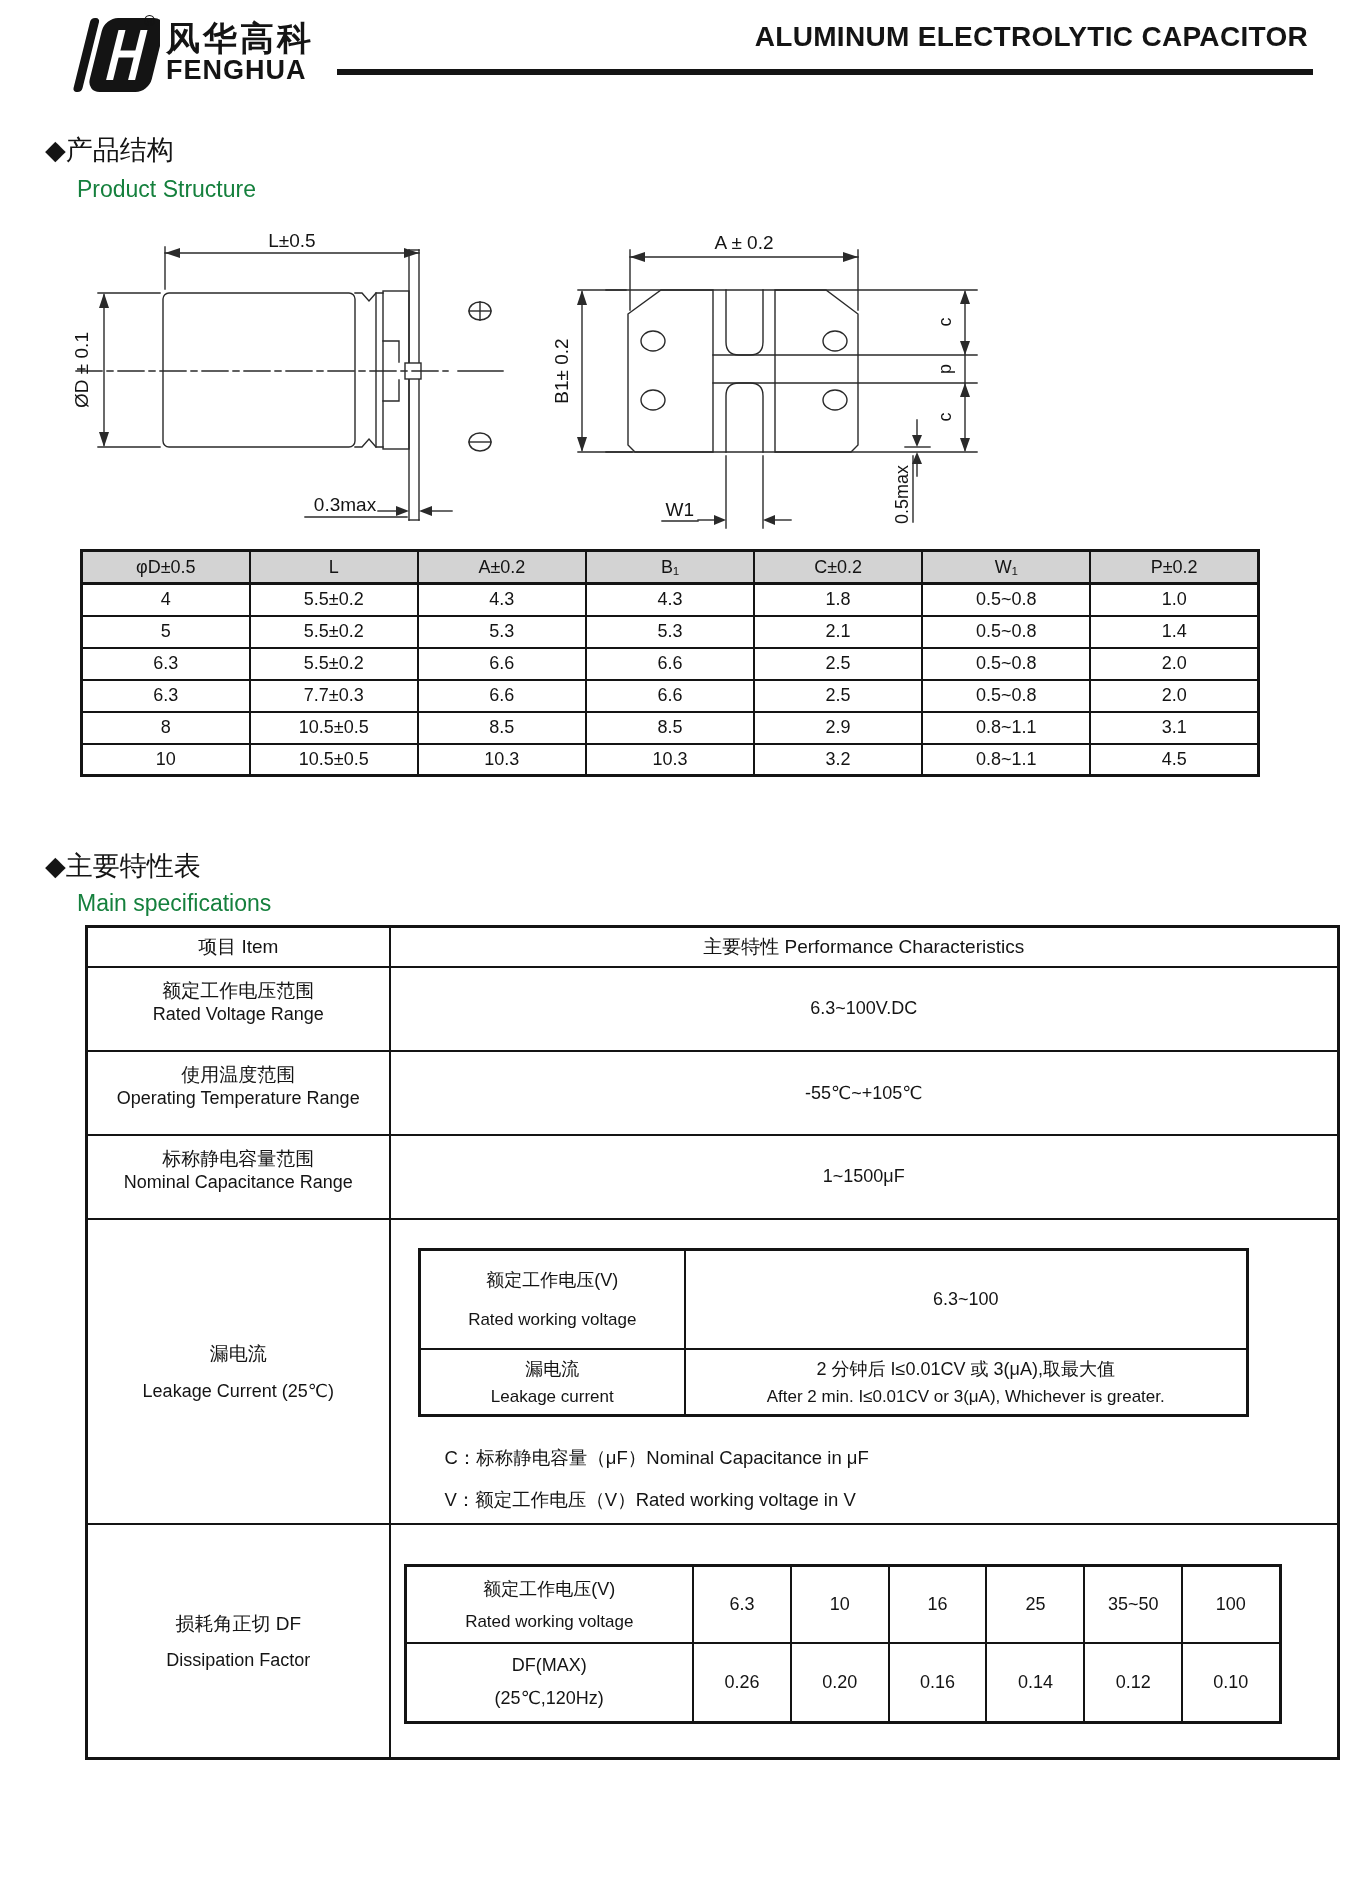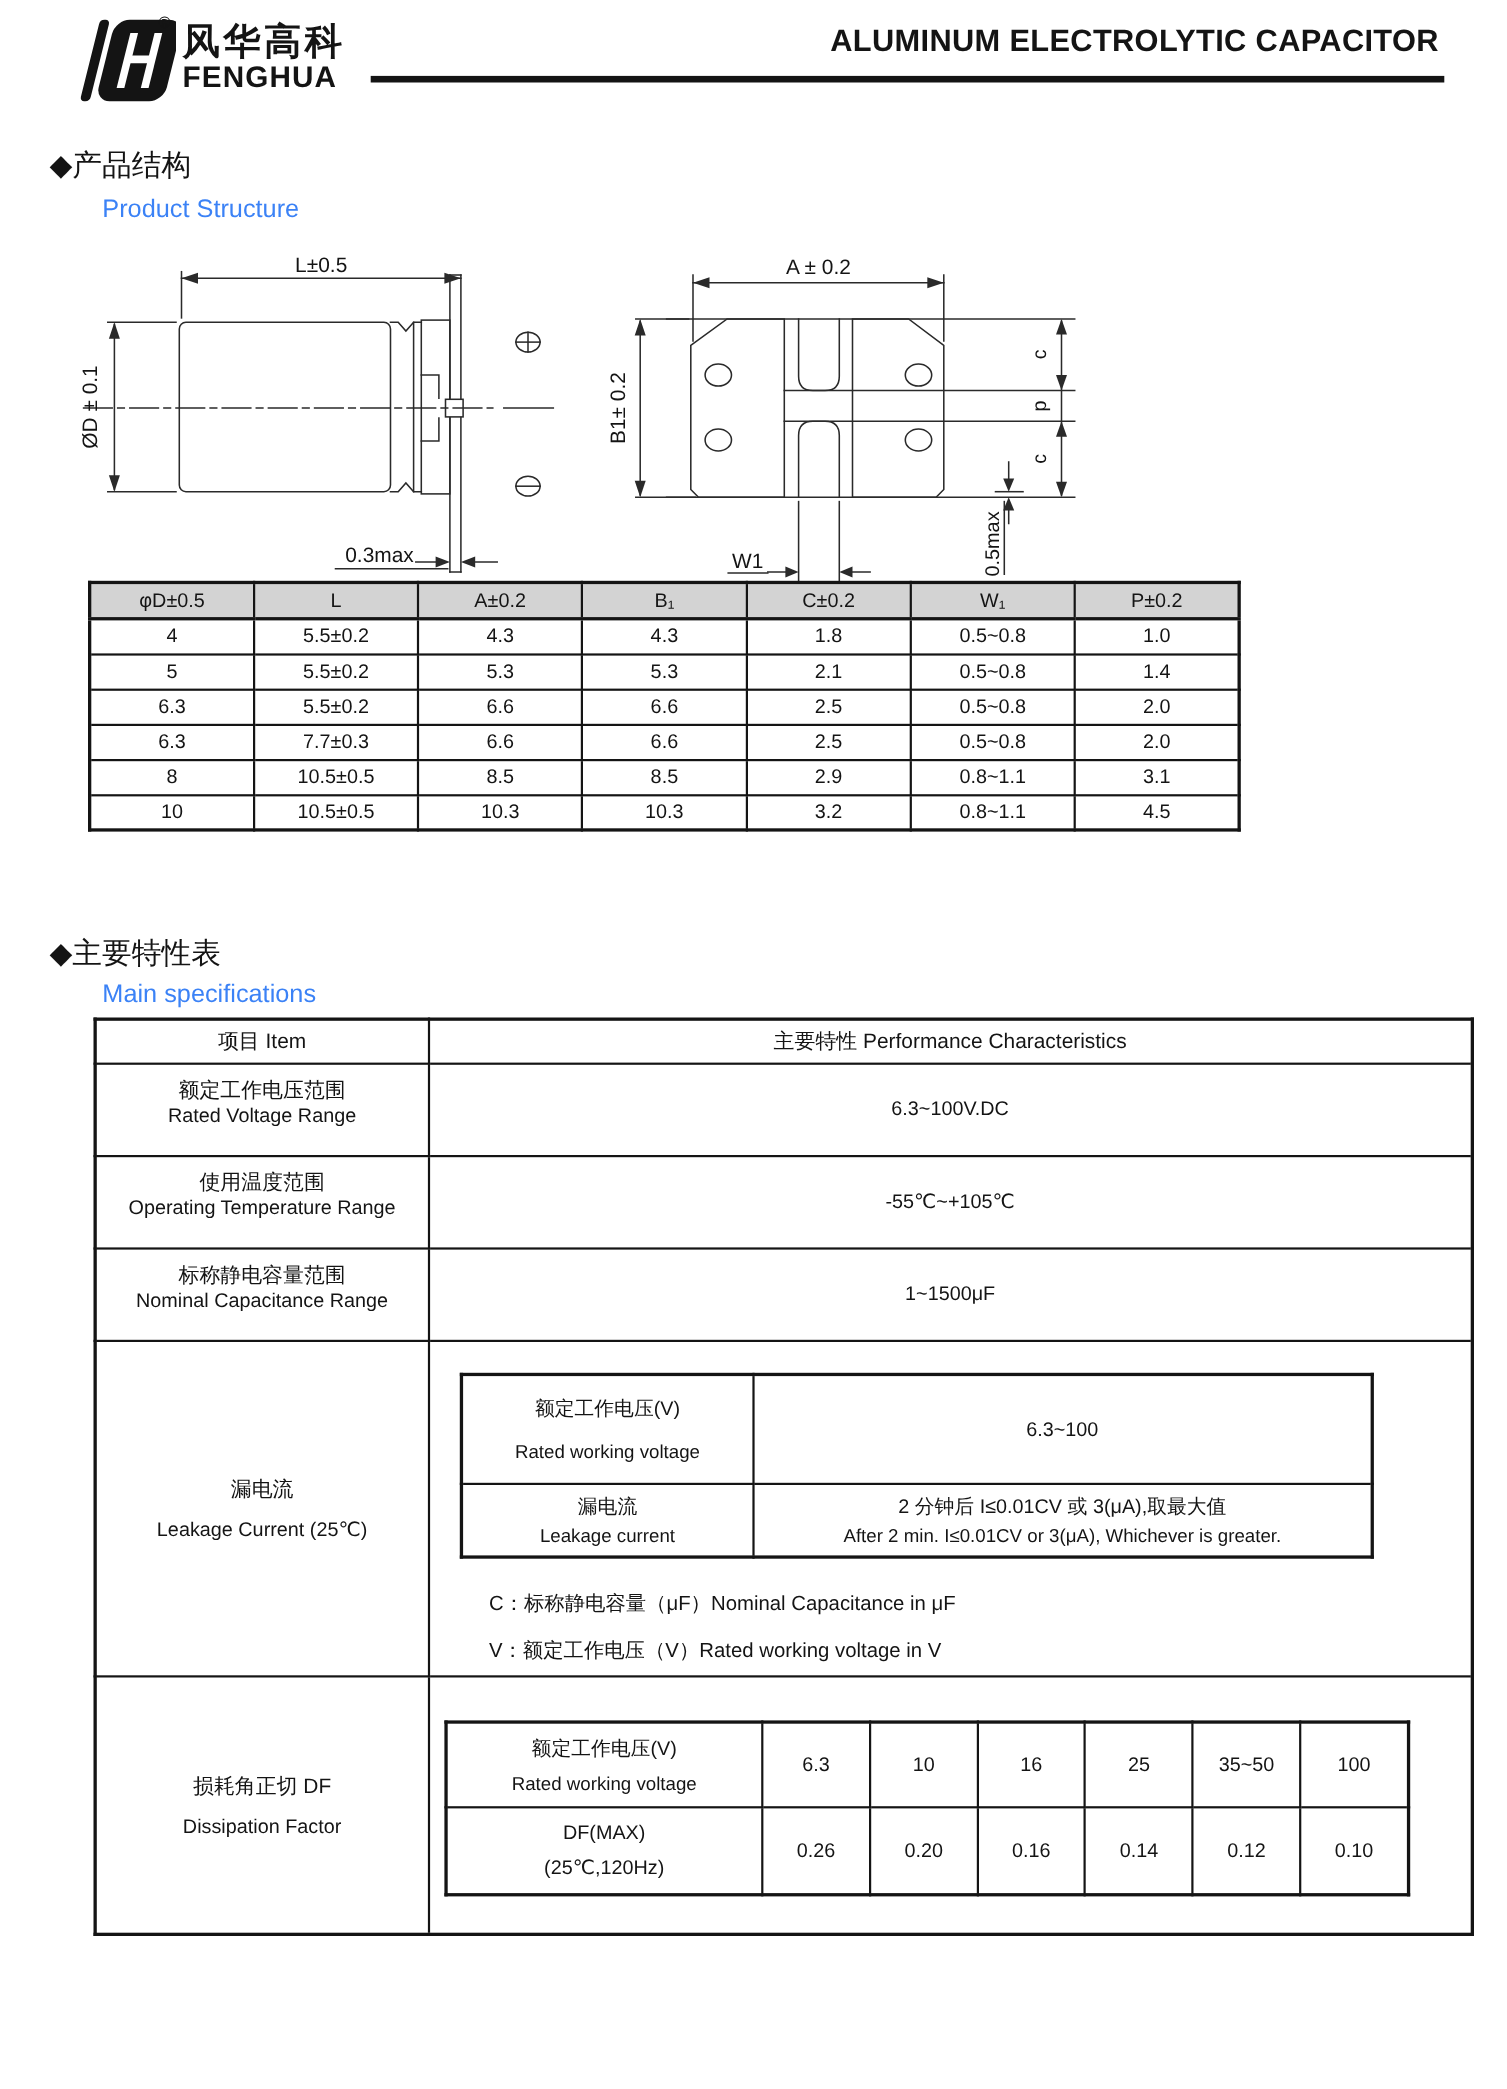--- a/index.html
+++ b/index.html
@@ -15,31 +15,31 @@
   .logo-mark { position:absolute; left:0; top:4px; }
   .logo-reg { position:absolute; left:88px; top:2px; font-size:15px; font-weight:bold; }
   .logo-text { position:absolute; left:110px; top:10px; white-space:nowrap; }
   .logo-cn { font-size:34px; font-weight:bold; letter-spacing:3px; line-height:36px; }
   .logo-en { font-size:27px; font-weight:bold; letter-spacing:1px; line-height:28px; }
   .page-title { position:absolute; top:21px; right:62px; font-size:28px; font-weight:bold; letter-spacing:0.3px; }
   .header-rule { position:absolute; top:69px; left:337px; width:976px; height:6px; background:#141414; }
 
   
   .sec-cn { position:absolute; left:45px; font-size:27px; white-space:nowrap; }
-  .sec-en { position:absolute; left:93px; font-size:23px; color:#3b82f6; white-space:nowrap; }
+  .sec-en { position:absolute; left:77px; font-size:23px; color:#15803d; white-space:nowrap; }
   #sec1-cn { top:132px; } #sec1-en { top:176px; }
   #sec2-cn { top:848px; } #sec2-en { top:890px; }
 
   
   .drawing { position:absolute; left:0; top:195px; }
   .drawing text { font-family:"Liberation Sans","DejaVu Sans",sans-serif; font-size:19px; fill:#141414; }
   .drawing text.small { font-size:18px; }
 
   
-  .dim-table { position:absolute; left:80px; top:528px; width:1048px;
+  .dim-table { position:absolute; left:80px; top:549px; width:1180px;
                border-collapse:collapse; table-layout:fixed; }
   .dim-table th, .dim-table td {
     border:2px solid #141414; text-align:center; vertical-align:middle;
     font-size:18px; font-weight:normal; }
   .dim-table { border:3px solid #141414; }
   .dim-table thead th { background:#d3d3d3; height:33px; border-bottom:3px solid #141414; }
   .dim-table tbody td { height:32px; }
 
   
   .spec-table { position:absolute; left:85px; top:925px; width:1255px;

